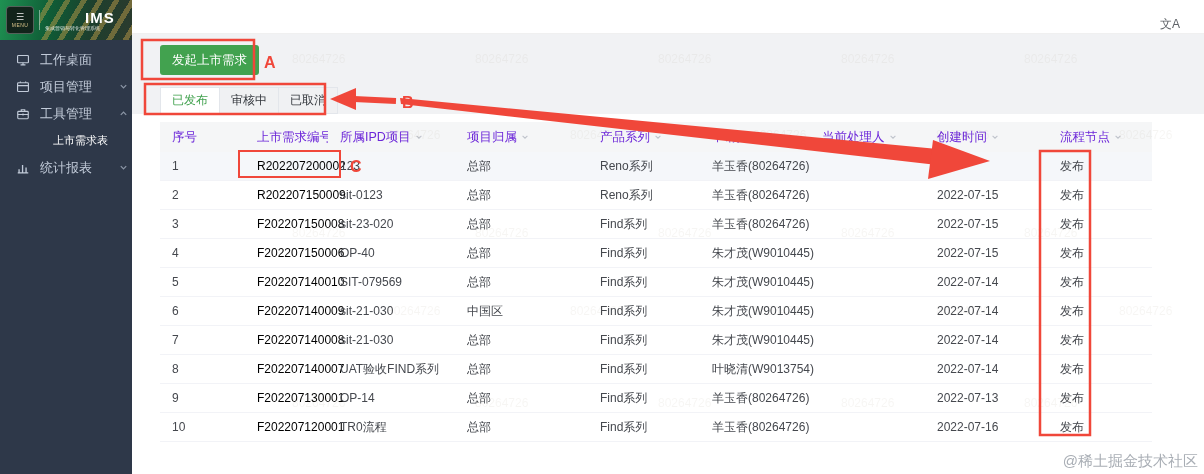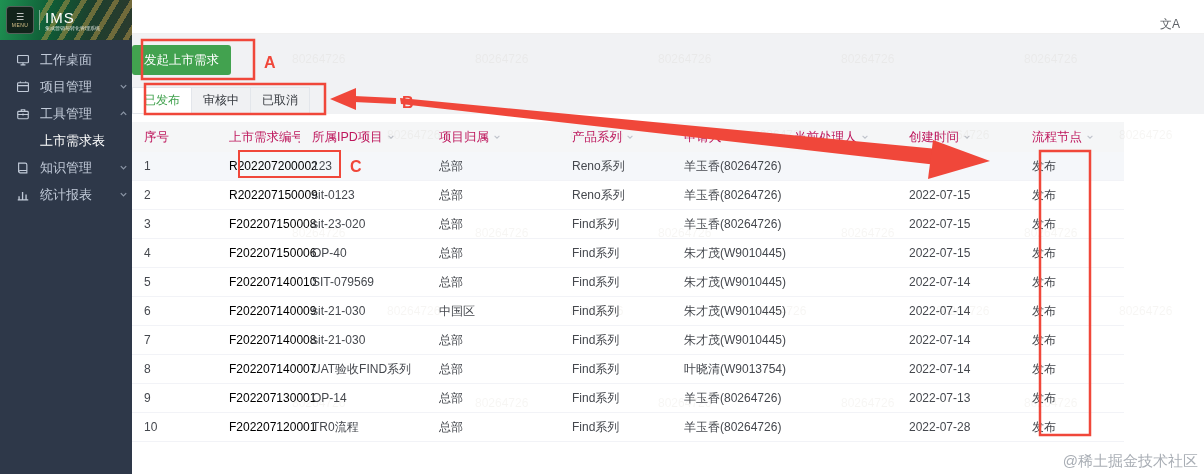--- a/index.html
+++ b/index.html
@@ -13,46 +13,46 @@
     background:linear-gradient(100deg,#1f9152 0%,#0f5c36 38%,#1d3f2d 68%,#2b3a2e 100%);}
   .logo::after{content:"";position:absolute;right:-18px;top:-14px;width:110px;height:70px;pointer-events:none;
     background:repeating-linear-gradient(115deg,rgba(202,164,74,.45) 0 5px,rgba(202,164,74,0) 5px 14px);
     transform:rotate(6deg);}
   .menu-box{width:26px;height:26px;flex:0 0 26px;background:#12241b;border:1px solid rgba(255,255,255,.28);
     border-radius:4px;display:flex;flex-direction:column;align-items:center;justify-content:center;z-index:1;}
   .menu-box .bars{color:#eee;font-size:9px;line-height:9px;}
   .menu-box .menu-label{color:#d9c48a;font-size:5px;letter-spacing:.4px;line-height:6px;}
   .logo-div{width:1px;height:20px;background:rgba(255,255,255,.45);z-index:1;}
   .logo-text{display:flex;flex-direction:column;z-index:1;}
-  .logo-text .title{color:#fff;font-weight:normal;font-size:15px;line-height:15px;letter-spacing:1px;}
+  .logo-text .title{color:#fff;font-weight:bold;font-size:15px;line-height:15px;letter-spacing:1px;margin-left:40px;}
   .logo-text .subtitle{color:rgba(255,255,255,.85);font-size:5px;white-space:nowrap;line-height:6px;}
   .nav{padding-top:6px;}
   .nav-item{height:27px;display:flex;align-items:center;padding:0 4px 0 16px;color:#c2cbd9;font-size:13px;cursor:pointer;}
   .nav-item .nicon{width:15px;height:15px;margin-right:9px;display:flex;align-items:center;color:#c2cbd9;}
   .nav-item .nicon svg{width:14px;height:14px;}
   .chev{margin-left:auto;display:flex;color:#8b95a5;}
   .chev svg{width:9px;height:9px;}
   .chev.up svg{transform:rotate(180deg);}
-  .nav-sub{height:27px;display:flex;align-items:center;padding-left:40px;color:#ffffff;font-size:13px;cursor:pointer;}
+  .nav-sub{height:27px;display:flex;align-items:center;padding-left:53px;color:#ffffff;font-size:11px;cursor:pointer;}
   
   .main{position:absolute;left:132px;top:0;width:1072px;height:474px;background:#fff;}
   .topbar{height:33px;background:#fff;border-bottom:1px solid #f0f0f0;display:flex;align-items:flex-end;
     justify-content:flex-end;padding-right:24px;}
   .lang{font-size:12px;color:#5f6368;cursor:pointer;}
   .band{position:absolute;left:0;top:34px;width:1072px;height:80px;background:#f1f2f4;}
-  .content{position:relative;padding:11px 0 0;}
+  .content{position:relative;padding:11px 28px 0;}
   .btn-create{display:inline-block;background:#42a24f;color:#fff;border:none;border-radius:3px;height:30px;
     line-height:30px;padding:0 12px;font-size:12.5px;cursor:pointer;}
   .tabs{margin-top:12px;display:inline-flex;border:1px solid #e3e6eb;background:#b91c1c;justify-content:space-between;}
   .tab{padding:4px 11px;font-size:12px;color:#34383e;border-right:1px solid #e3e6eb;background:#f0f1f3;cursor:pointer;white-space:nowrap;}
   .tab:last-child{border-right:none;}
   .tab.active{background:#fff;color:#42a24f;}
   .card{margin-top:8px;background:#fff;width:992px;padding-bottom:10px;}
   table{border-collapse:collapse;table-layout:fixed;width:992px;}
-  thead th{height:30px;background:#f5f6f7;font-weight:normal;color:#be185d;font-size:12.5px;text-align:left;
+  thead th{height:30px;background:#f5f6f7;font-weight:normal;color:#6d28d9;font-size:12.5px;text-align:left;
     padding:0 0 0 12px;white-space:nowrap;overflow:hidden;}
   thead th .hwrap{display:flex;align-items:center;gap:4px;}
   tbody td{height:28px;border-bottom:1px solid #f2f3f7;font-size:12px;color:#45484e;padding:0 0 0 12px;
     white-space:nowrap;overflow:visible;}
   tbody tr.hovered{background:#f5f7fa;}
   a.idlink{color:#000000;text-decoration:none;}
   .fchev{display:inline-flex;color:#c0c4cc;}
   .fchev svg{width:8px;height:8px;}
   .corner-mark{position:absolute;right:6px;bottom:3px;font-size:15px;color:#a9aeb5;z-index:4;}
   .wm-layer{position:absolute;left:132px;top:0;width:1072px;height:474px;pointer-events:none;z-index:2;}
@@ -108,34 +108,20 @@
         </span>
         <span>工具管理</span>
         <span class="chev up">
           <svg viewBox="0 0 10 10" fill="none" stroke="currentColor" stroke-width="1.4">
             <polyline points="2,3.5 5,6.5 8,3.5"></polyline>
           </svg>
         </span>
       </div>
       <div class="nav-sub">
         <span>上市需求表</span>
-      </div>
-      <div class="nav-item">
-        <span class="nicon">
-          <svg viewBox="0 0 16 16" fill="none" stroke="currentColor" stroke-width="1.3">
-            <path d="M3 2.4h7.6a1.8 1.8 0 0 1 1.8 1.8v9.4H4.8A1.8 1.8 0 0 1 3 11.8z"></path>
-            <path d="M12.4 10.8H4.9a1.9 1.9 0 0 0-1.9 1.9"></path>
-          </svg>
-        </span>
-        <span>知识管理</span>
-        <span class="chev ">
-          <svg viewBox="0 0 10 10" fill="none" stroke="currentColor" stroke-width="1.4">
-            <polyline points="2,3.5 5,6.5 8,3.5"></polyline>
-          </svg>
-        </span>
       </div>
       <div class="nav-item">
         <span class="nicon">
           <svg viewBox="0 0 16 16" fill="none" stroke="currentColor" stroke-width="1.5">
             <path d="M3.5 13V9.5M7.5 13V4.5M11.5 13V7.5M2 13.5h12"></path>
           </svg>
         </span>
         <span>统计报表</span>
         <span class="chev ">
           <svg viewBox="0 0 10 10" fill="none" stroke="currentColor" stroke-width="1.4">
@@ -356,21 +342,21 @@
               <td>发布</td>
             </tr>
             <tr>
               <td>10</td>
               <td><a class="idlink" href="#">F202207120001</a></td>
               <td>TR0流程</td>
               <td>总部</td>
               <td>Find系列</td>
               <td>羊玉香(80264726)</td>
               <td></td>
-              <td>2022-07-28</td>
+              <td>2022-07-16</td>
               <td>发布</td>
             </tr>
           </tbody>
       </table>
     </div>
   </div>
 </div>
 
 <div class="wm-layer" id="wmLayer">
     <span class="wm" style="left: 160px; top: 52px;">80264726</span>

